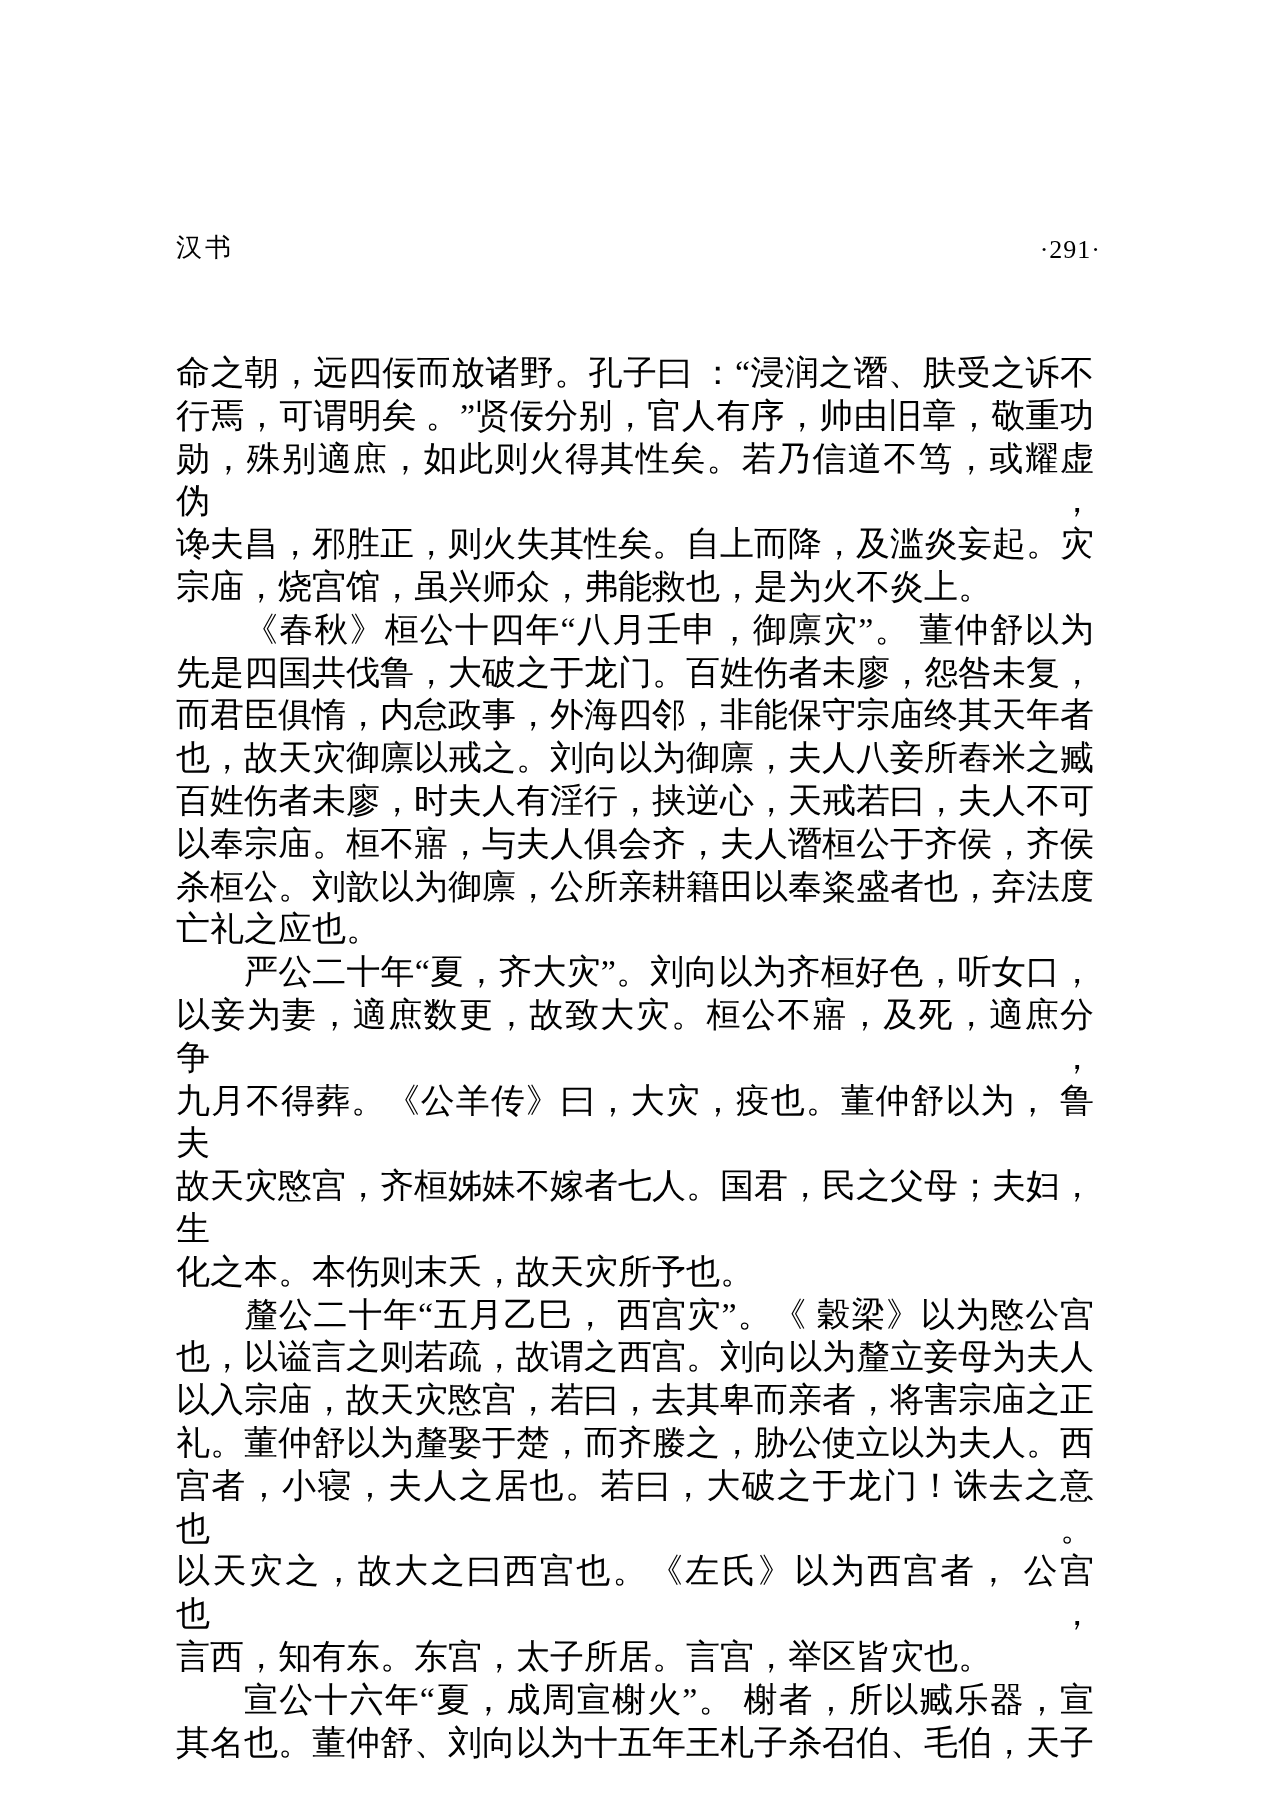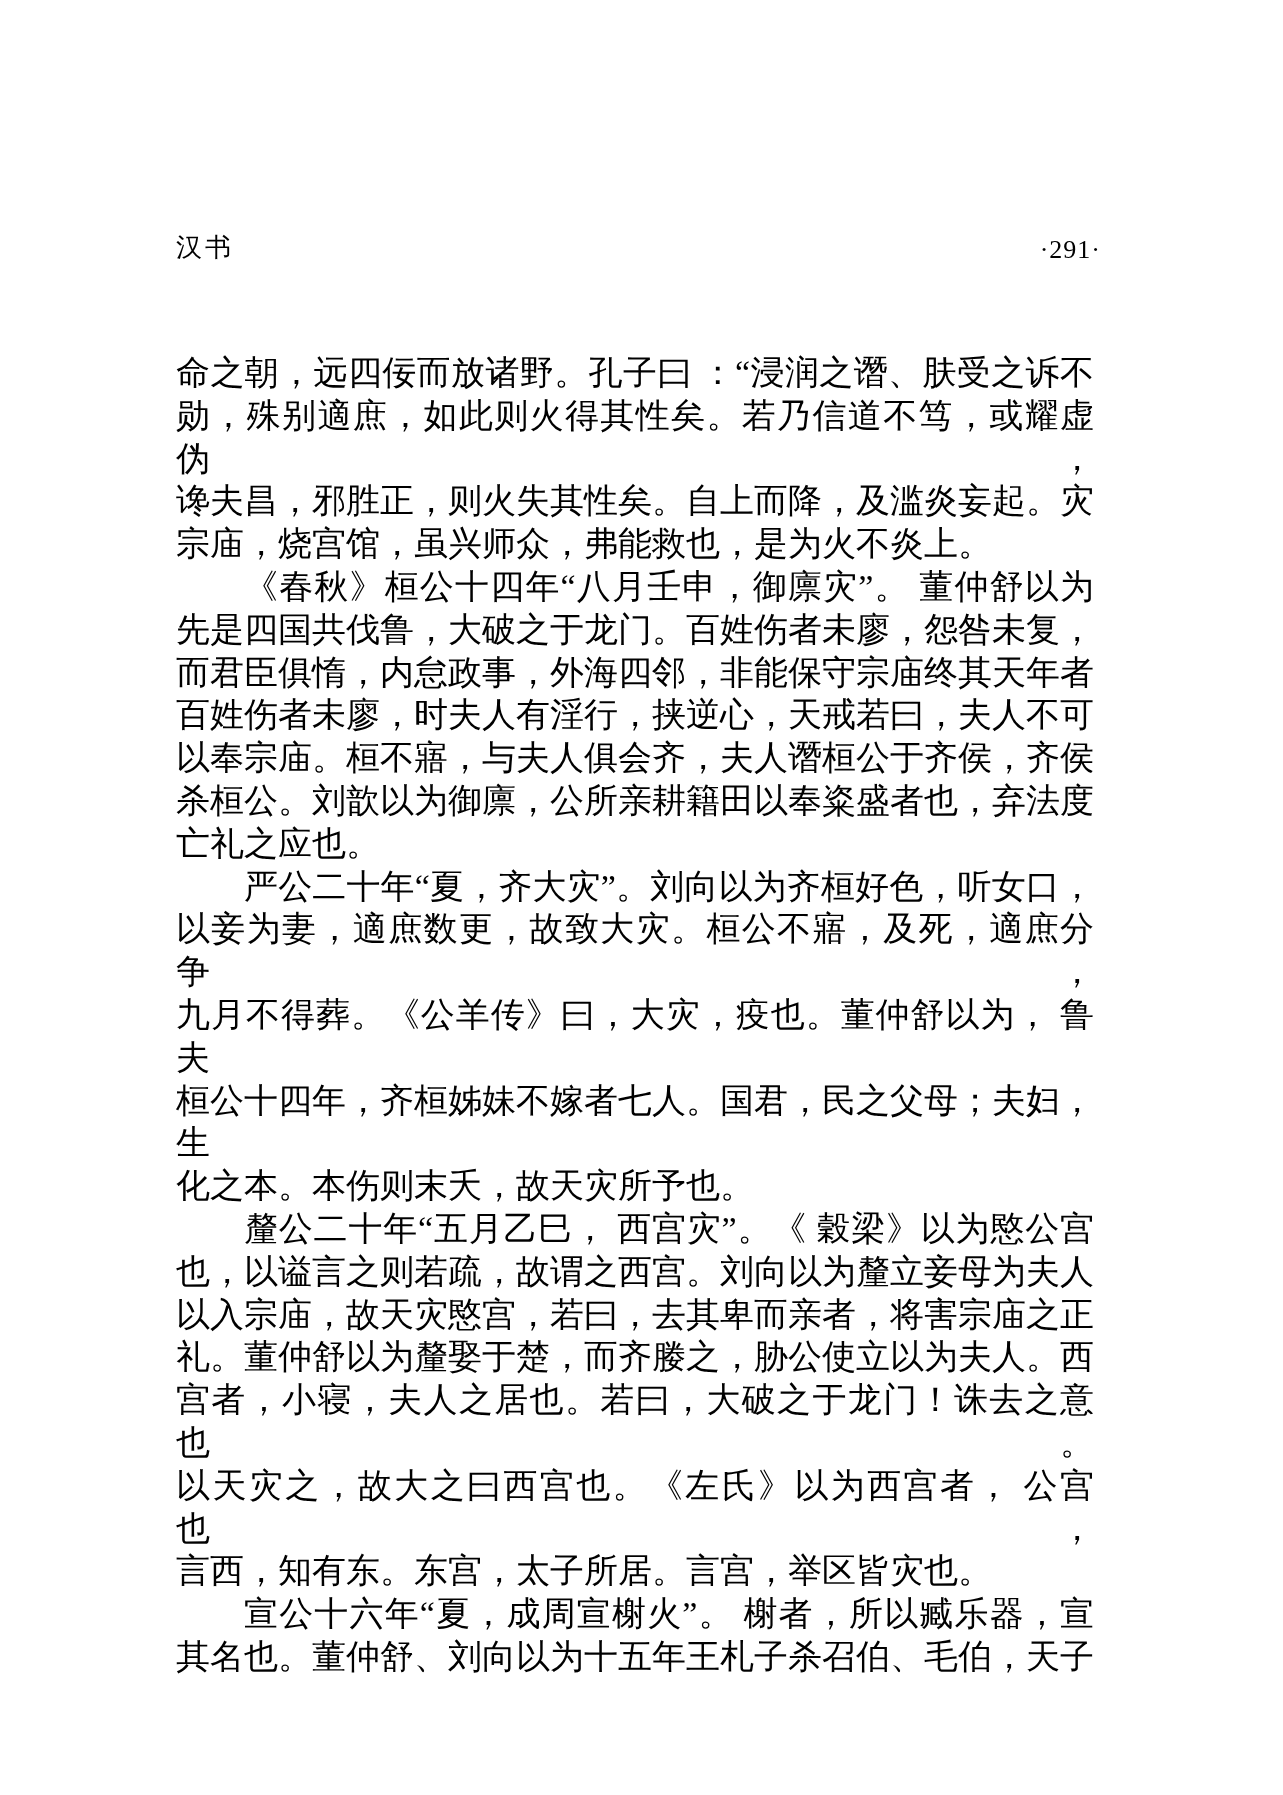--- a/index.html
+++ b/index.html
@@ -40,34 +40,36 @@
 </head>
 <body>
 
 <div class="page">
   <div class="header">
     <span class="book-title">汉书</span>
     <span class="page-number">·291·</span>
   </div>
   <div class="body-text" id="body-text">
       <div class="text-line">命之朝，远四佞而放诸野。孔子曰 ：“浸润之谮、肤受之诉不</div>
+      <div class="text-line">行焉，可谓明矣 。”贤佞分别，官人有序，帅由旧章，敬重功</div>
       <div class="text-line">勋，殊别適庶，如此则火得其性矣。若乃信道不笃，或耀虚伪，</div>
       <div class="text-line">谗夫昌，邪胜正，则火失其性矣。自上而降，及滥炎妄起。灾</div>
       <div class="text-line short-end">宗庙，烧宫馆，虽兴师众，弗能救也，是为火不炎上。</div>
       <div class="text-line indent-first">《春秋》桓公十四年“八月壬申，御廪灾”。 董仲舒以为</div>
       <div class="text-line">先是四国共伐鲁，大破之于龙门。百姓伤者未廖，怨咎未复，</div>
       <div class="text-line">而君臣俱惰，内怠政事，外海四邻，非能保守宗庙终其天年者</div>
+      <div class="text-line">也，故天灾御廪以戒之。刘向以为御廪，夫人八妾所舂米之臧</div>
       <div class="text-line">百姓伤者未廖，时夫人有淫行，挟逆心，天戒若曰，夫人不可</div>
       <div class="text-line">以奉宗庙。桓不寤，与夫人俱会齐，夫人谮桓公于齐侯，齐侯</div>
       <div class="text-line">杀桓公。刘歆以为御廪，公所亲耕籍田以奉粢盛者也，弃法度</div>
       <div class="text-line short-end">亡礼之应也。</div>
       <div class="text-line indent-first">严公二十年“夏，齐大灾”。刘向以为齐桓好色，听女口，</div>
       <div class="text-line">以妾为妻，適庶数更，故致大灾。桓公不寤，及死，適庶分争，</div>
       <div class="text-line">九月不得葬。《公羊传》曰，大灾，疫也。董仲舒以为， 鲁夫</div>
-      <div class="text-line">桓公十四年，齐桓姊妹不嫁者七人。国君，民之父母；夫妇，生</div>
+      <div class="text-line">故天灾愍宫，齐桓姊妹不嫁者七人。国君，民之父母；夫妇，生</div>
       <div class="text-line short-end">化之本。本伤则末夭，故天灾所予也。</div>
       <div class="text-line indent-first">釐公二十年“五月乙巳， 西宫灾”。《 穀梁》以为愍公宫</div>
       <div class="text-line">也，以谥言之则若疏，故谓之西宫。刘向以为釐立妾母为夫人</div>
       <div class="text-line">以入宗庙，故天灾愍宫，若曰，去其卑而亲者，将害宗庙之正</div>
       <div class="text-line">礼。董仲舒以为釐娶于楚，而齐媵之，胁公使立以为夫人。西</div>
       <div class="text-line">宫者，小寝，夫人之居也。若曰，大破之于龙门！诛去之意也。</div>
       <div class="text-line">以天灾之，故大之曰西宫也。《左氏》以为西宫者， 公宫也，</div>
       <div class="text-line short-end">言西，知有东。东宫，太子所居。言宫，举区皆灾也。</div>
       <div class="text-line indent-first">宣公十六年“夏，成周宣榭火”。 榭者，所以臧乐器，宣</div>
       <div class="text-line">其名也。董仲舒、刘向以为十五年王札子杀召伯、毛伯，天子</div>

